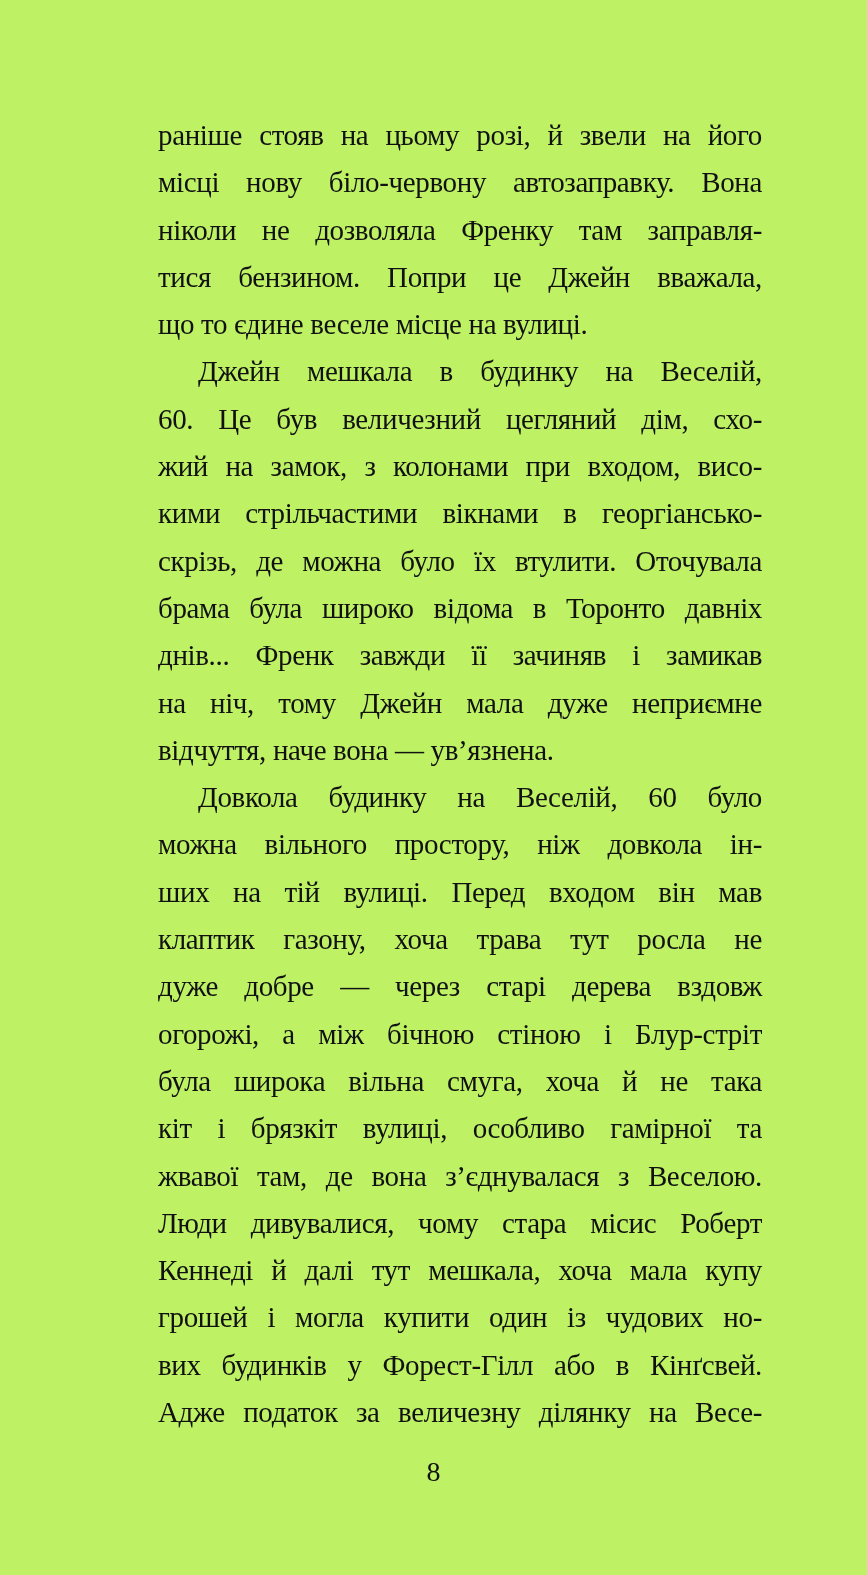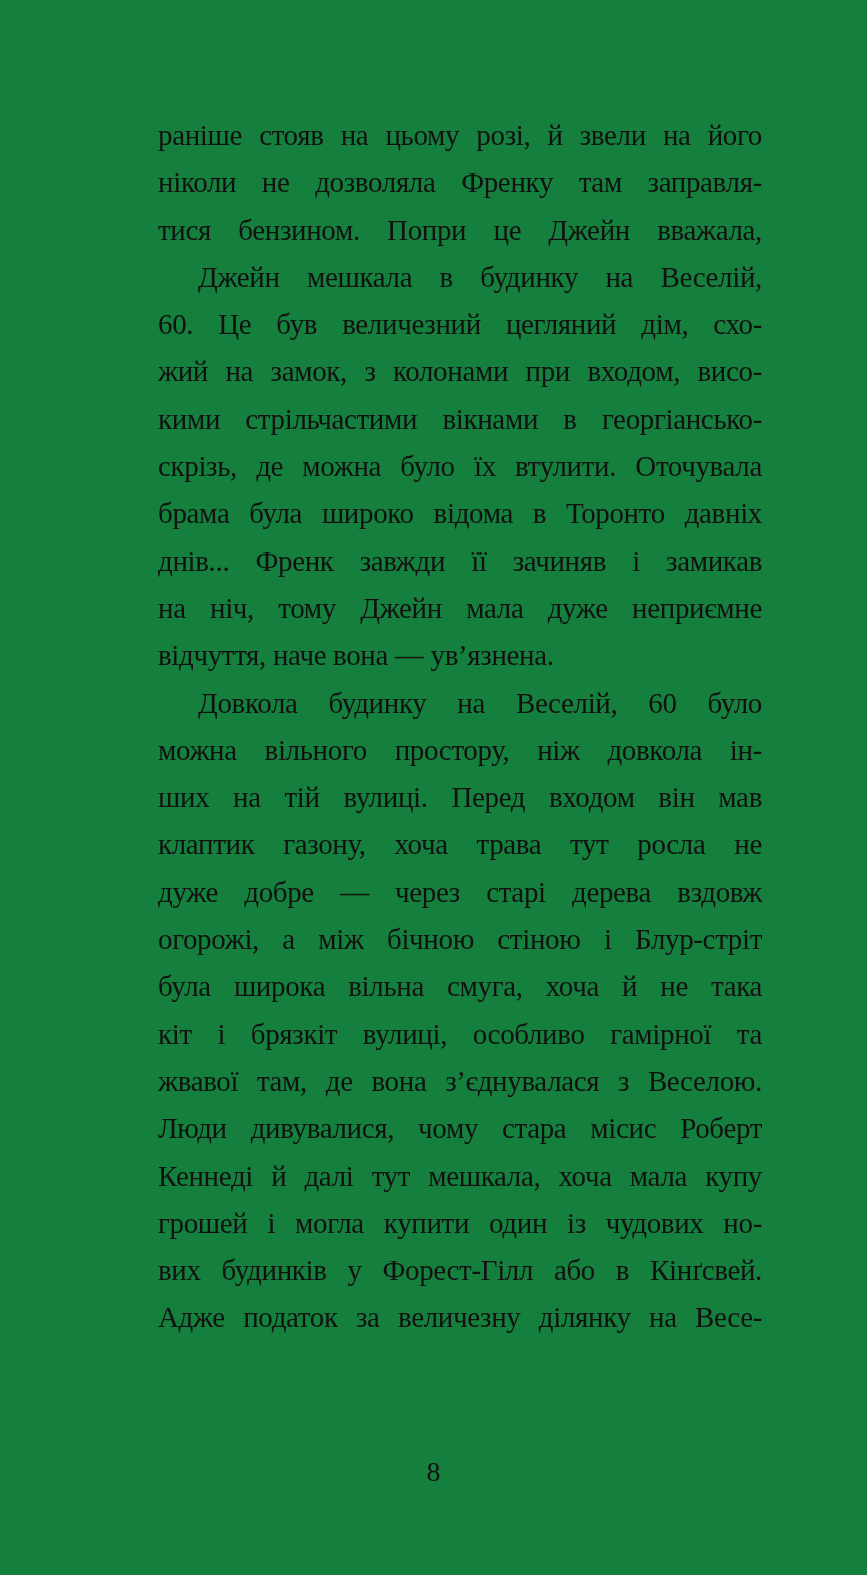--- a/index.html
+++ b/index.html
@@ -14,21 +14,21 @@
       overflow: hidden;
       color: #111111;
       font-family: "DejaVu Serif", "Liberation Serif", serif;
     }
     .page {
       position: absolute;
       left: 0;
       top: 0;
       width: 867px;
       height: 1575px;
-      background: #15803d;
+      background: #bef264;
     }
     .text-block {
       position: absolute;
       left: 158px;
       top: 112px;
       width: 604px;
     }
     .line {
       display: block;
       height: 47.3px;
@@ -58,22 +58,24 @@
       color: #111111;
     }
   </style>
 </head>
 <body>
 
 <div class="page">
   <div class="text-block" id="text-block">
       <div>
         <span class="line">раніше стояв на цьому розі, й звели на його</span>
+        <span class="line">місці нову біло-червону автозаправку. Вона</span>
         <span class="line">ніколи не дозволяла Френку там заправля-</span>
         <span class="line">тися бензином. Попри це Джейн вважала,</span>
+        <span class="line last">що то єдине веселе місце на вулиці.</span>
       </div>
       <div>
         <span class="line indent">Джейн мешкала в будинку на Веселій,</span>
         <span class="line">60. Це був величезний цегляний дім, схо-</span>
         <span class="line">жий на замок, з колонами при входом, висо-</span>
         <span class="line">кими стрільчастими вікнами в георгіансько-</span>
         <span class="line">скрізь, де можна було їх втулити. Оточувала</span>
         <span class="line">брама була широко відома в Торонто давніх</span>
         <span class="line">днів... Френк завжди її зачиняв і замикав</span>
         <span class="line">на ніч, тому Джейн мала дуже неприємне</span>

